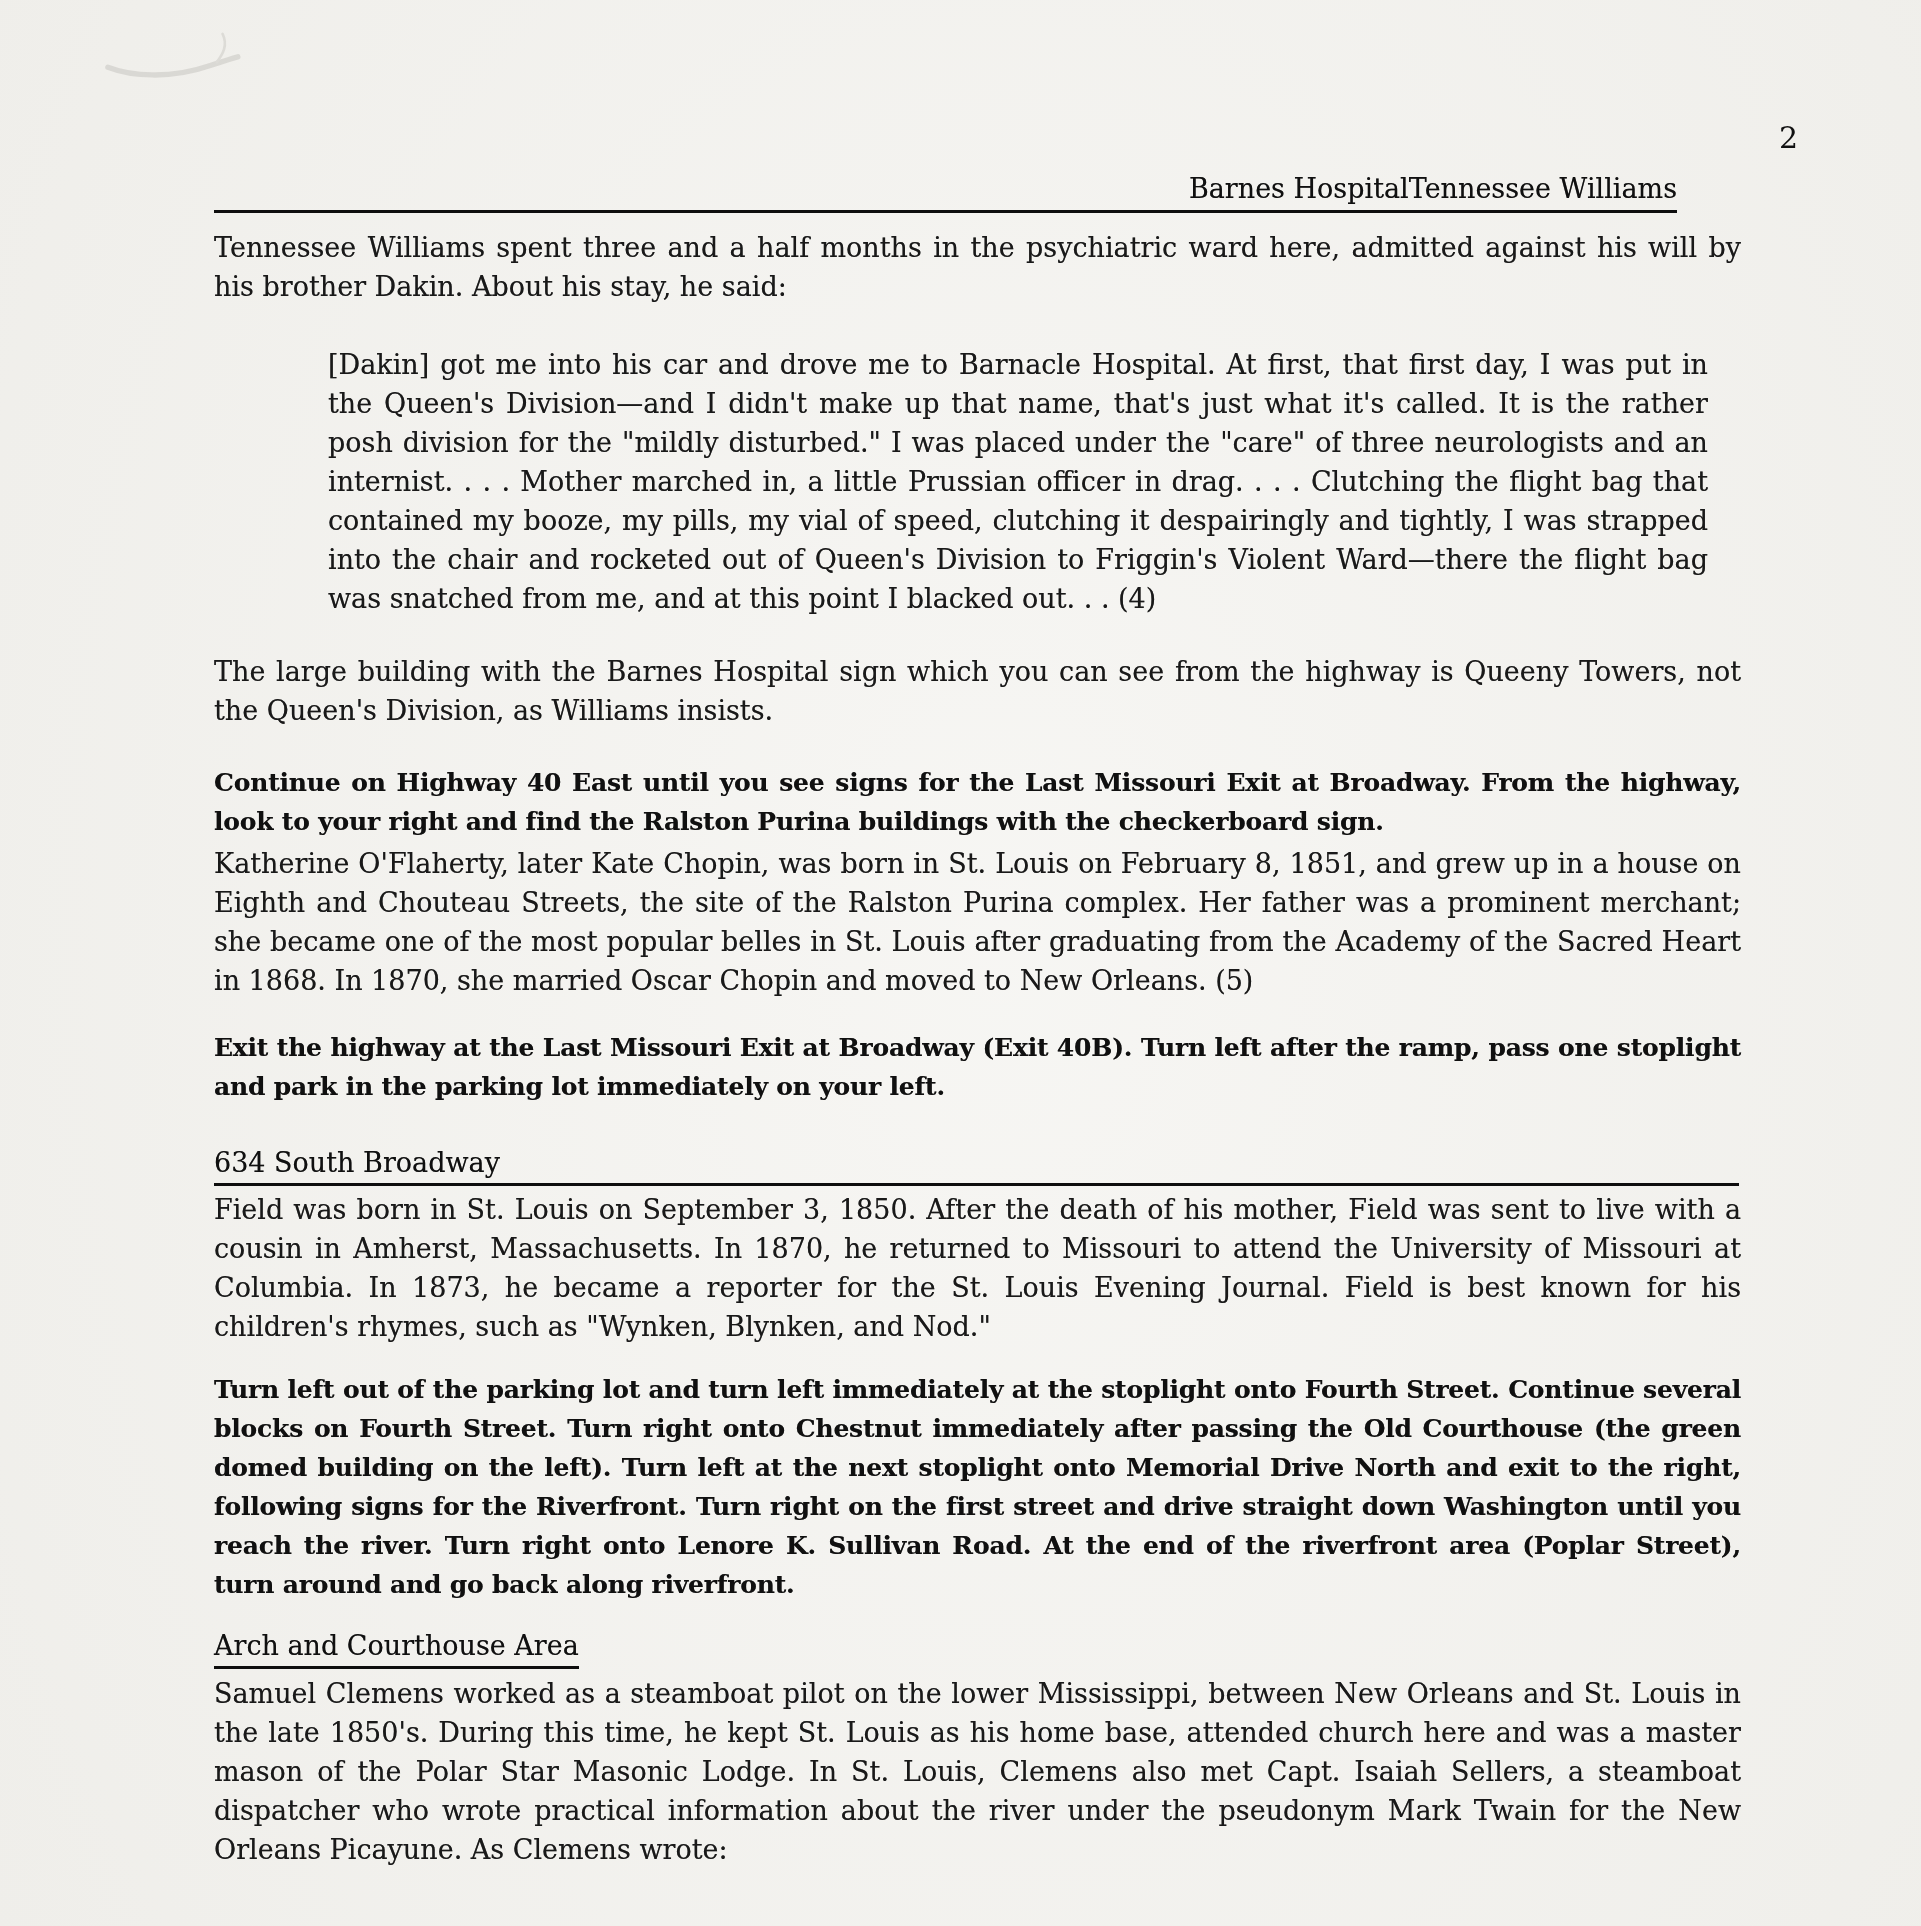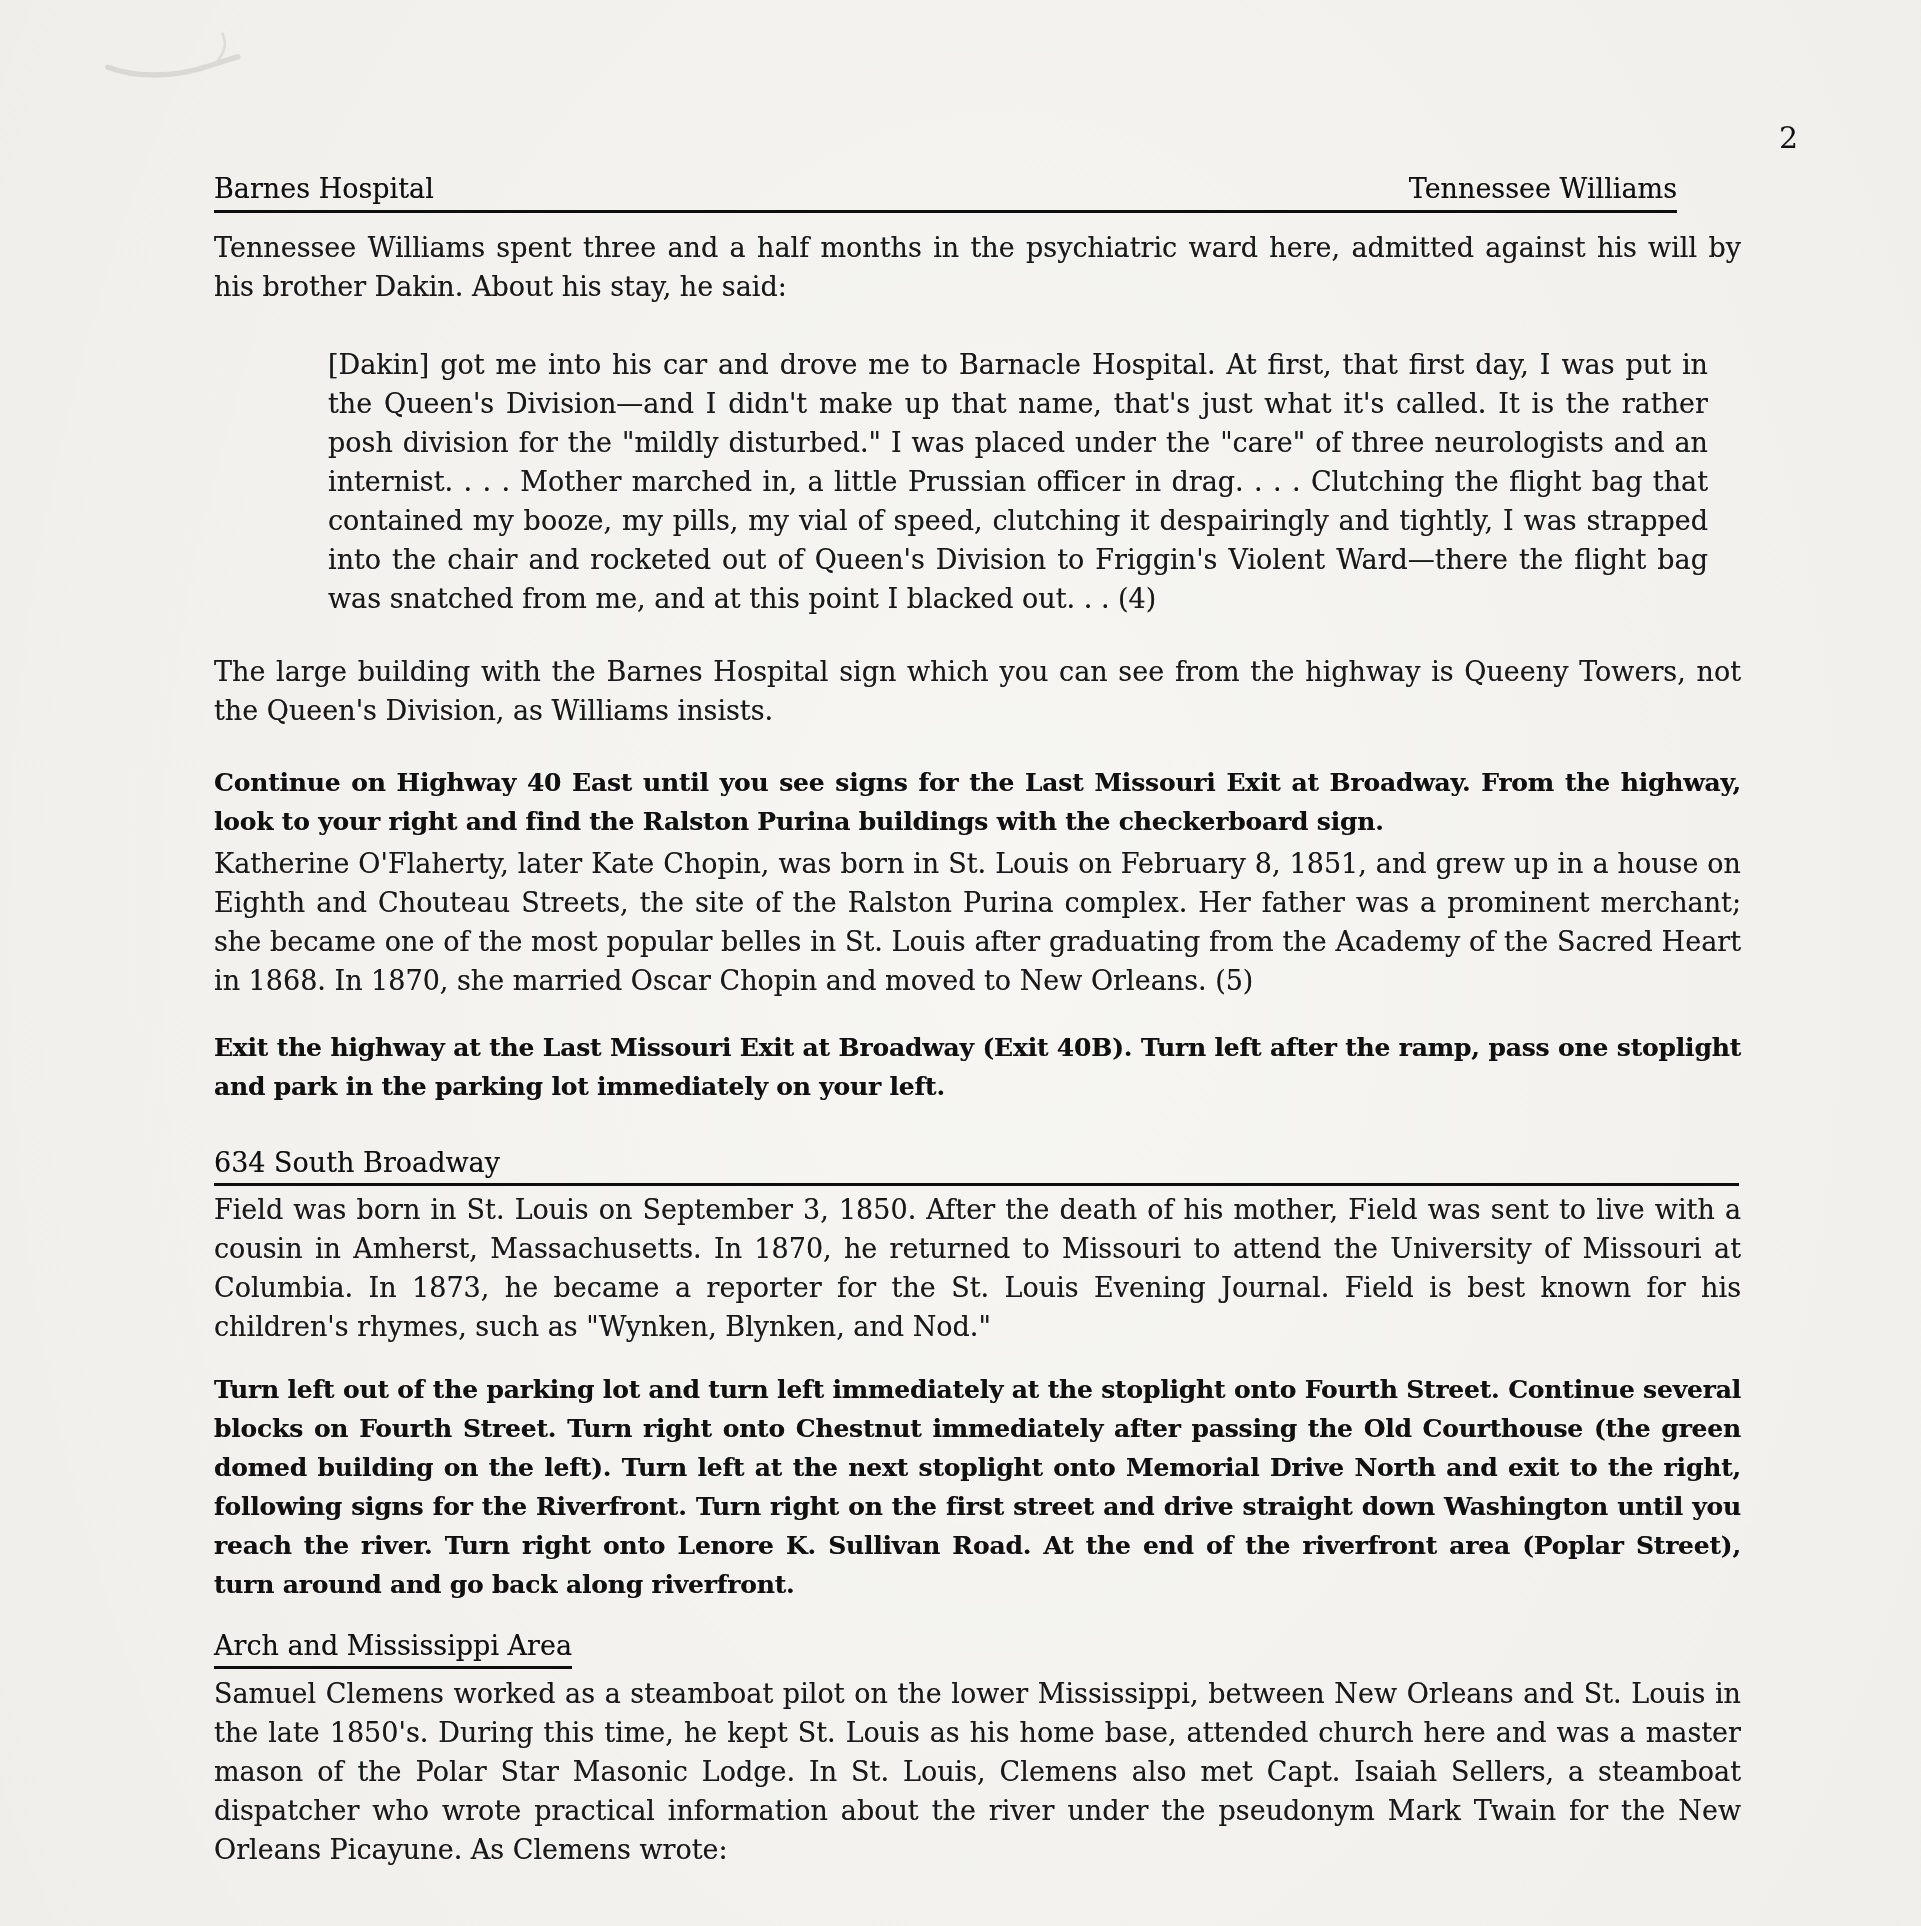--- a/index.html
+++ b/index.html
@@ -36,21 +36,21 @@
   }
   .content p { margin: 0; }
   .heading-row {
     display: flex;
     justify-content: space-between;
     align-items: baseline;
     border-bottom: 3.5px solid #0e0e0e;
     padding-bottom: 1.5px;
     color: #101010;
   }
-  .heading-row--1 { margin-right: 64px; }
+  .heading-row--1 { margin-right: 64px; justify-content: flex-end; }
   .heading-row--2 { margin-right: 11.6px; margin-top: 43px; }
   .heading-row--3 { margin-right: 2.3px; margin-top: 37px; }
   .heading-solo {
     margin-top: 22.3px;
   }
   .heading-solo span {
     display: inline-block;
     border-bottom: 3.5px solid #0e0e0e;
     padding-bottom: 1.5px;
     color: #101010;
@@ -110,20 +110,20 @@
 
     <div class="heading-row heading-row--3">
       <span>634 South Broadway</span>
     </div>
 
     <p class="para-4"><span>Field was born in St. Louis on September 3, 1850. After the death of his mother, Field was sent to live with a cousin in Amherst, Massachusetts. In 1870, he returned to Missouri to attend the University of Missouri at Columbia. In 1873, he became a reporter for the </span><span class="it">St. Louis Evening Journal</span><span>. Field is best known for his children's rhymes, such as "Wynken, Blynken, and Nod."</span></p>
 
     <p class="direction direction-3">Turn left out of the parking lot and turn left immediately at the stoplight onto Fourth Street. Continue several blocks on Fourth Street. Turn right onto Chestnut immediately after passing the Old Courthouse (the green domed building on the left). Turn left at the next stoplight onto Memorial Drive North and exit to the right, following signs for the Riverfront. Turn right on the first street and drive straight down Washington until you reach the river. Turn right onto Lenore K. Sullivan Road. At the end of the riverfront area (Poplar Street), turn around and go back along riverfront.</p>
 
     <div class="heading-solo">
-      <span>Arch and Mississippi Area</span>
+      <span>Arch and Courthouse Area</span>
     </div>
 
     <p class="para-5"><span>Samuel Clemens worked as a steamboat pilot on the lower Mississippi, between New Orleans and St. Louis in the late 1850's. During this time, he kept St. Louis as his home base, attended church here and was a master mason of the Polar Star Masonic Lodge. In St. Louis, Clemens also met Capt. Isaiah Sellers, a steamboat dispatcher who wrote practical information about the river under the pseudonym Mark Twain for the New Orleans </span><span class="it">Picayune</span><span>. As Clemens wrote:</span></p>
 
   </main>
 </div>
 
 
 </body></html>

